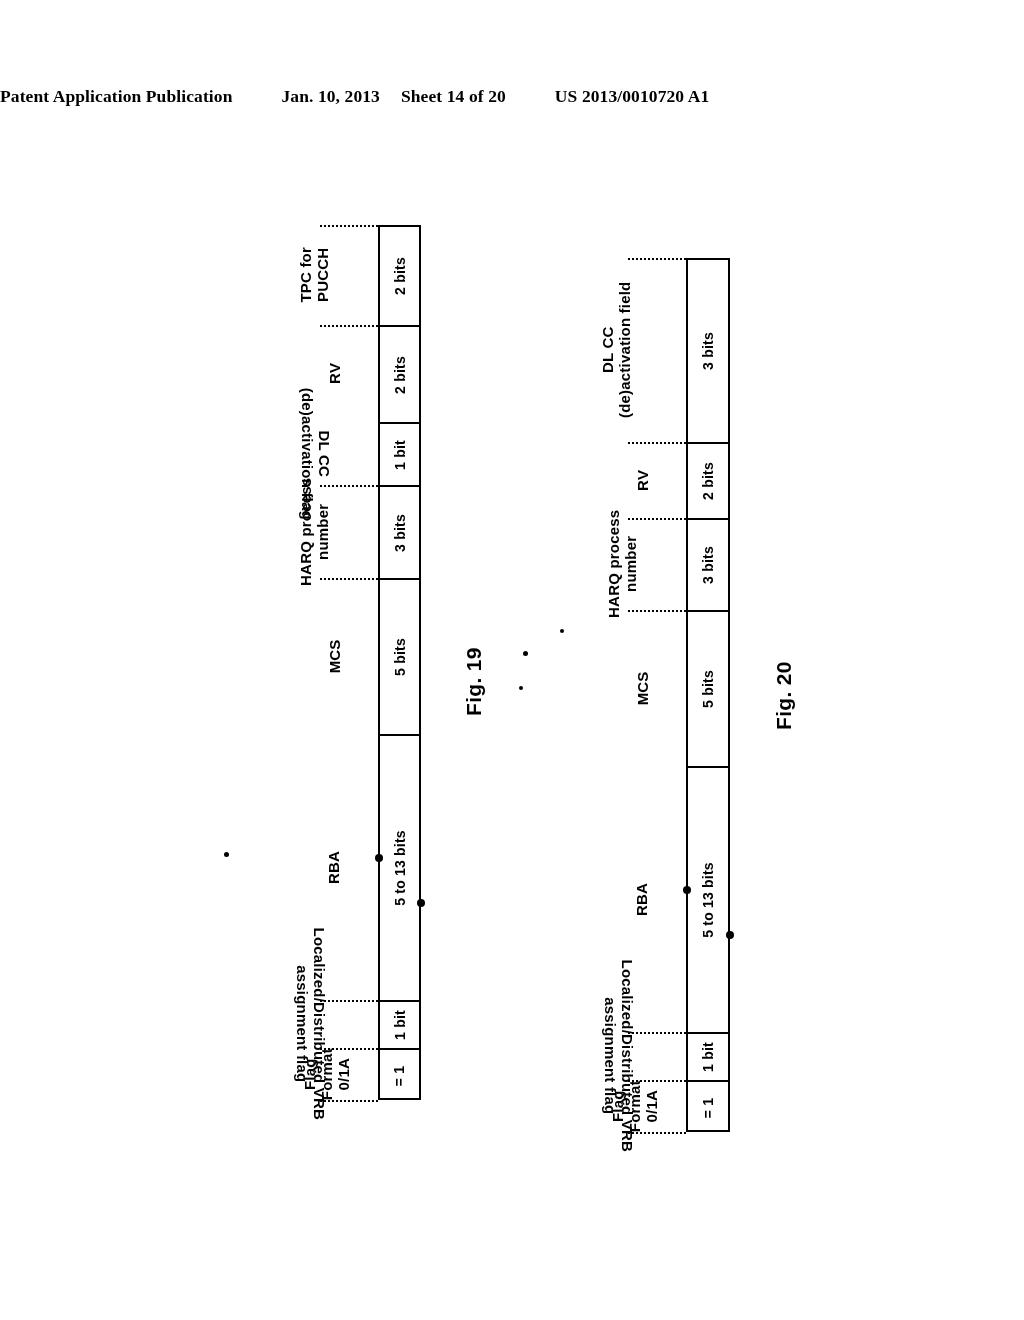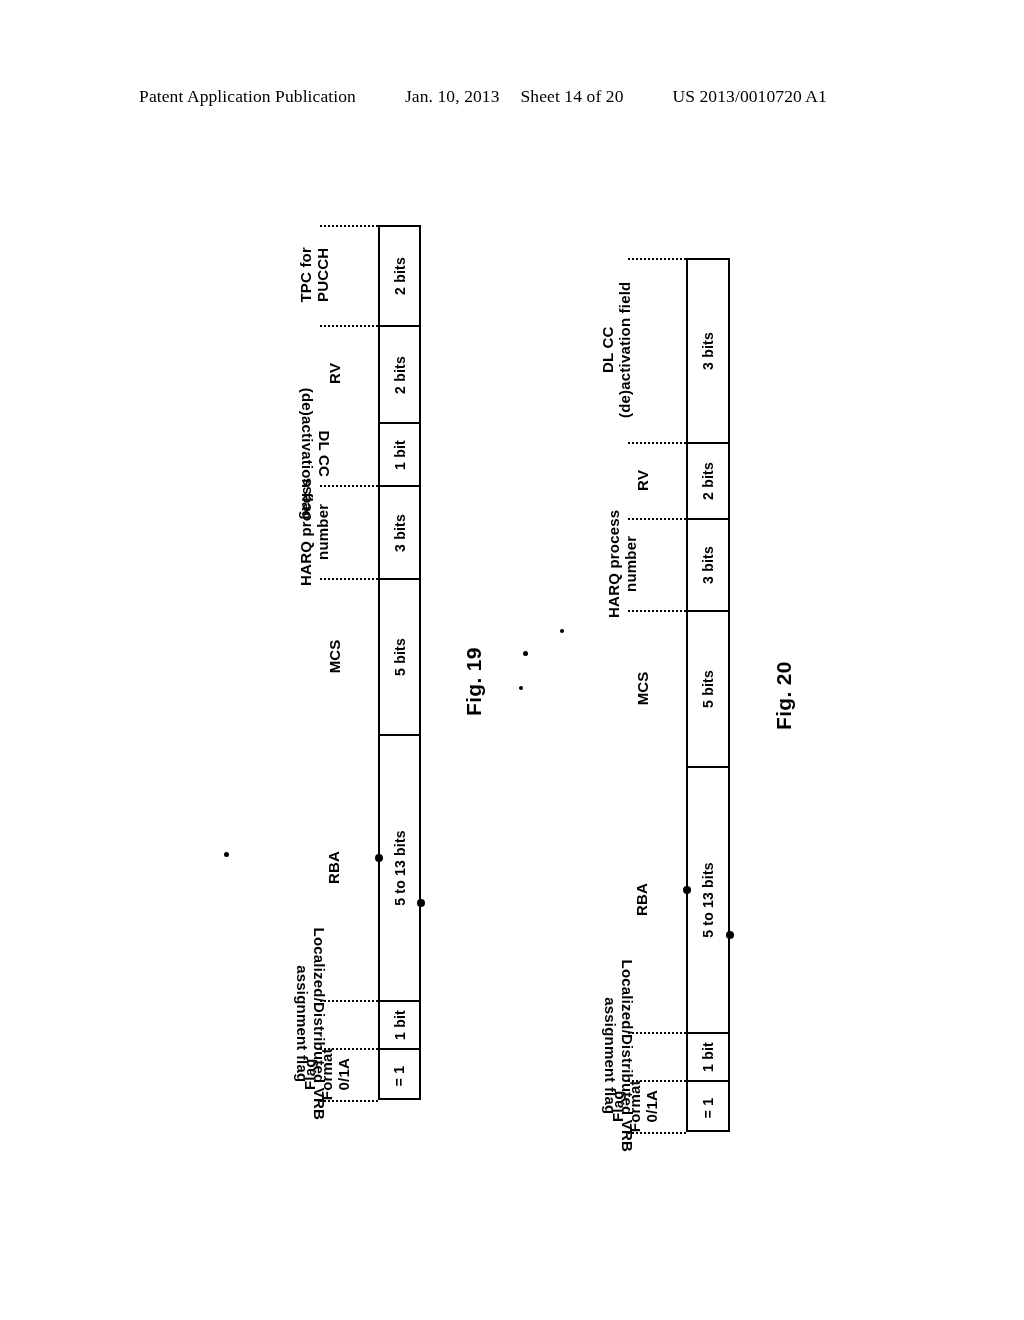--- a/index.html
+++ b/index.html
@@ -9,23 +9,23 @@
     font-family:"Liberation Sans", sans-serif;
     color:#000;
     position:relative;
     overflow:hidden;
   }
 
   
   .pat-header{
     position:absolute;
     top:86px; left:0; width:966px;
-    text-align:center;
+    text-align:left;
     font-family:"Liberation Serif", serif;
-    font-weight:normal;
+    font-weight:bold;
     font-size:17.5px;
     letter-spacing:.1px;
     white-space:nowrap;
   }
   .pat-header .seg{display:inline-block;vertical-align:baseline;}
   .gapA{display:inline-block;width:40px;}
   .gapB{display:inline-block;width:12px;}
   .gapC{display:inline-block;width:40px;}
 
   

